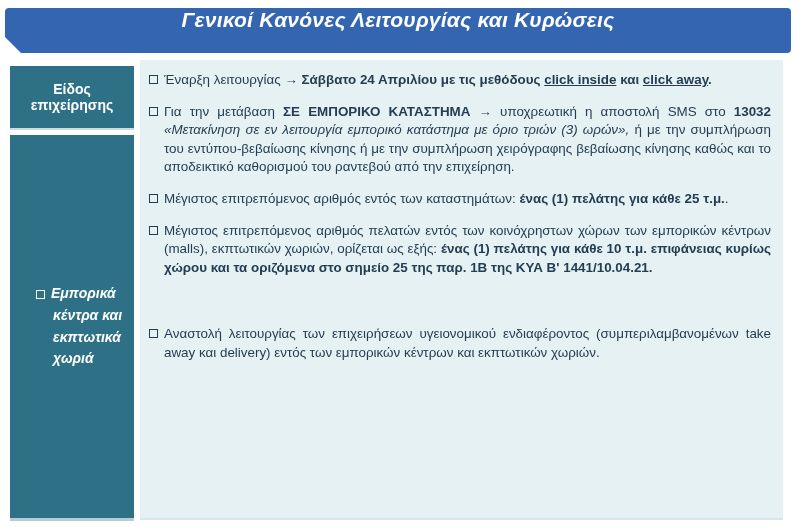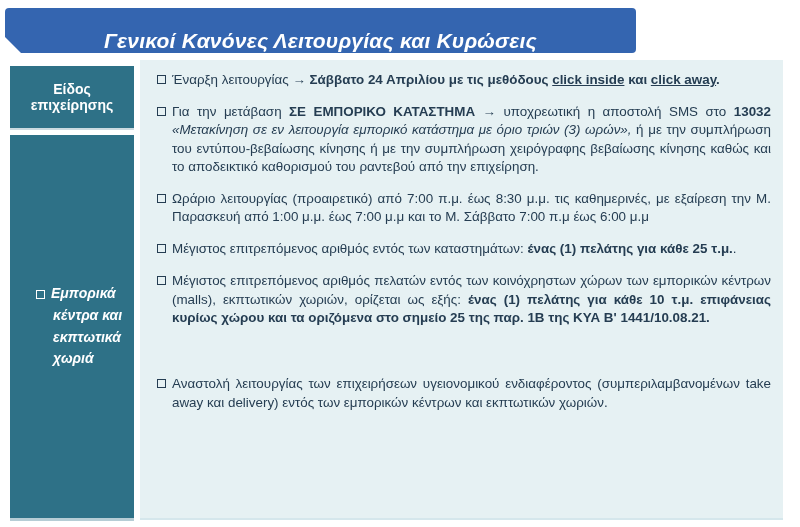--- a/index.html
+++ b/index.html
@@ -12,25 +12,25 @@
   *{box-sizing:border-box;margin:0;padding:0;}
   html,body{width:800px;height:527px;}
   body{
     position:relative;
     background:#ffffff;
     font-family:"Liberation Sans","DejaVu Sans",sans-serif;
     color:var(--text);
     overflow:hidden;
   }
   .header{
-    position:absolute;left:5px;top:8px;width:631px;height:45px;
+    position:absolute;left:5px;top:8px;width:786px;height:45px;
     background:var(--header-bar);
     border-radius:4px;
     clip-path:polygon(0 0,100% 0,100% 100%,16px 100%,0 calc(100% - 16px));
-    display:flex;align-items:flex-end;justify-content:center;
+    display:flex;align-items:flex-start;justify-content:center;
   }
   .header h1{
     color:var(--title-text);
     font-size:21px;font-weight:700;font-style:italic;
     letter-spacing:.2px;
   }
   .side-box{
     position:absolute;left:10px;width:124px;
     background:var(--sidebar);color:#ffffff;
   }
@@ -53,21 +53,21 @@
   .side2-text{padding-left:17px;text-indent:-17px;}
   .cb{
     display:inline-block;width:9px;height:9px;
     border:1.6px solid currentColor;
     vertical-align:baseline;
   }
   .side2-text .cb{margin-right:6px;position:relative;top:0.5px;}
   .content{
     position:absolute;left:140px;top:60px;width:643px;height:460px;
     background:var(--content-bg);
-    padding:11px 12px 6px 17px;
+    padding:11px 12px 6px 9px;
     font-size:13.4px;line-height:18.4px;
     border-bottom:2px solid #d5e7ec;
     overflow:hidden;
   }
   .bullet-item{
     display:flex;
     margin-bottom:13.5px;
   }
   .bullet-item:last-child{margin-bottom:0;margin-top:48px;}
   .bullet-item .cb{
@@ -101,28 +101,24 @@
       <div class="bullet-item">
         <span class="cb"></span>
         <div class="bullet-text"><span>Έναρξη λειτουργίας → </span><span class="b">Σάββατο 24 Απριλίου με τις μεθόδους </span><span class="b u">click inside</span><span class="b"> και </span><span class="b u">click away</span><span class="b">.</span></div>
       </div>
       <div class="bullet-item">
         <span class="cb"></span>
         <div class="bullet-text"><span>Για την μετάβαση </span><span class="b">ΣΕ ΕΜΠΟΡΙΚΟ ΚΑΤΑΣΤΗΜΑ → </span><span>υποχρεωτική η αποστολή SMS στο </span><span class="b">13032</span><span class="i"> «Μετακίνηση σε εν λειτουργία εμπορικό κατάστημα με όριο τριών (3) ωρών»,</span><span> ή με την συμπλήρωση του εντύπου-βεβαίωσης κίνησης ή με την συμπλήρωση χειρόγραφης βεβαίωσης κίνησης καθώς και το αποδεικτικό καθορισμού του ραντεβού από την επιχείρηση.</span></div>
       </div>
       <div class="bullet-item">
         <span class="cb"></span>
-        <div class="bullet-text"><span>Ωράριο λειτουργίας (προαιρετικό) από 7:00 π.μ. έως 8:30 μ.μ. τις καθημερινές, με εξαίρεση την Μ. Παρασκευή από 1:00 μ.μ. έως 7:00 μ.μ και το Μ. Σάββατο 7:00 π.μ έως 6:00 μ.μ</span></div>
-      </div>
-      <div class="bullet-item">
-        <span class="cb"></span>
         <div class="bullet-text"><span>Μέγιστος επιτρεπόμενος αριθμός εντός των καταστημάτων: </span><span class="b">ένας (1) πελάτης για κάθε 25 τ.μ.</span><span>.</span></div>
       </div>
       <div class="bullet-item">
         <span class="cb"></span>
-        <div class="bullet-text"><span>Μέγιστος επιτρεπόμενος αριθμός πελατών εντός των κοινόχρηστων χώρων των εμπορικών κέντρων (malls), εκπτωτικών χωριών, ορίζεται ως εξής: </span><span class="b">ένας (1) πελάτης για κάθε 10 τ.μ. επιφάνειας κυρίως χώρου και τα οριζόμενα στο σημείο 25 της παρ. 1Β της ΚΥΑ Β' 1441/10.08.21.</span></div>
+        <div class="bullet-text"><span>Μέγιστος επιτρεπόμενος αριθμός πελατών εντός των κοινόχρηστων χώρων των εμπορικών κέντρων (malls), εκπτωτικών χωριών, ορίζεται ως εξής: </span><span class="b">ένας (1) πελάτης για κάθε 10 τ.μ. επιφάνειας κυρίως χώρου και τα οριζόμενα στο σημείο 25 της παρ. 1Β της ΚΥΑ Β' 1441/10.04.21.</span></div>
       </div>
       <div class="bullet-item">
         <span class="cb"></span>
         <div class="bullet-text"><span>Αναστολή λειτουργίας των επιχειρήσεων υγειονομικού ενδιαφέροντος (συμπεριλαμβανομένων take away και delivery) εντός των εμπορικών κέντρων και εκπτωτικών χωριών.</span></div>
       </div>
     </div>
 </div>
 
 </body></html>

